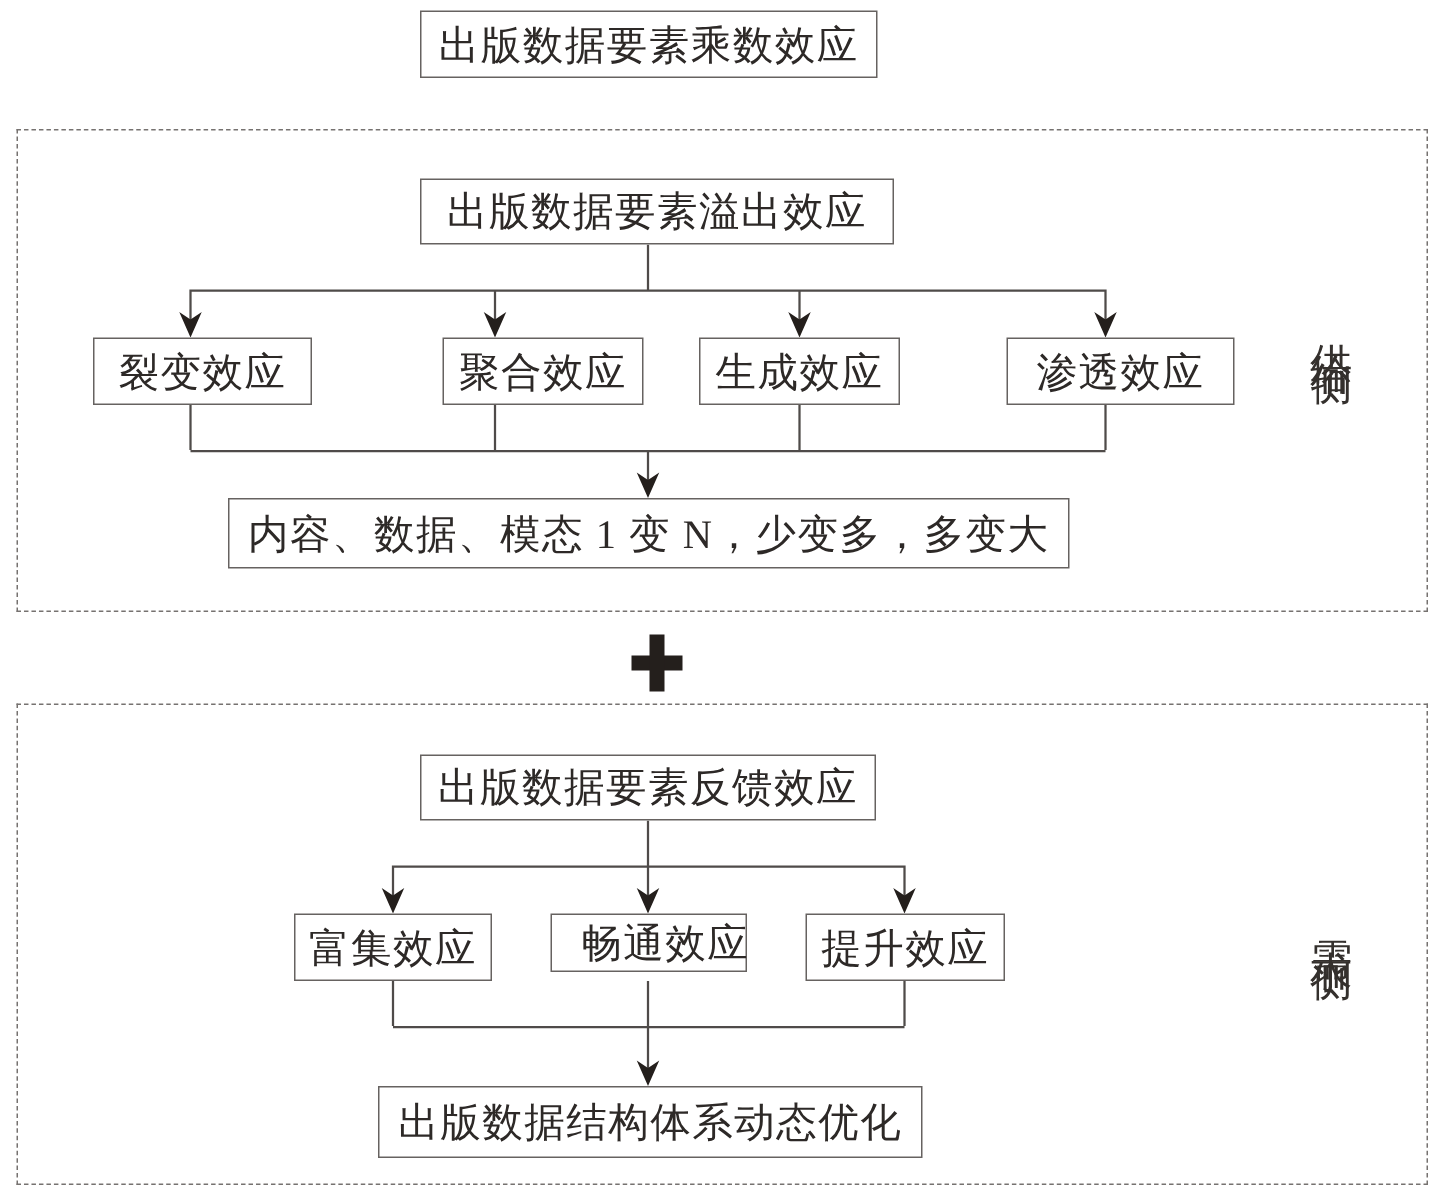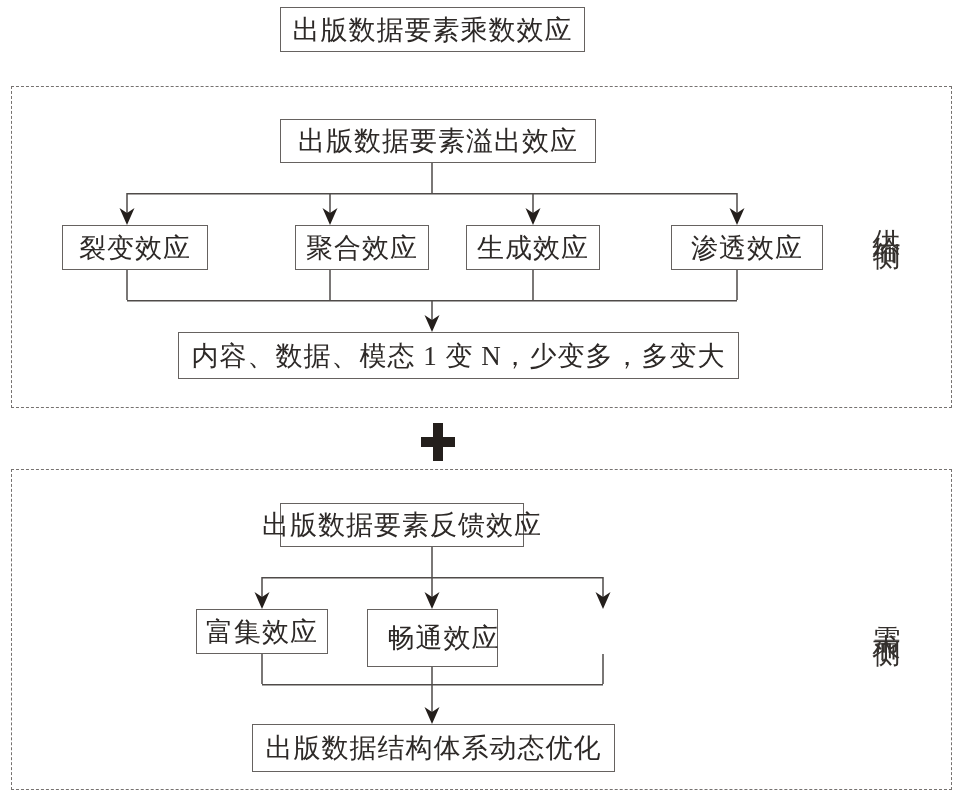--- a/index.html
+++ b/index.html
@@ -77,24 +77,24 @@
     height: 38px;
     background: #241f1c;
   }
   
   #title-box        { left: 280px; top: 7px;   width: 305px; height: 45px; }
   #supply-header    { left: 280px; top: 119px; width: 316px; height: 44px; }
   #supply-effect-0  { left: 62px;  top: 225px; width: 146px; height: 45px; }
   #supply-effect-1  { left: 263px; top: 225px; width: 134px; height: 45px; margin-left: 32px; }
   #supply-effect-2  { left: 466px; top: 225px; width: 134px; height: 45px; }
   #supply-effect-3  { left: 671px; top: 225px; width: 152px; height: 45px; }
-  #supply-outcome   { left: 152px; top: 332px; width: 561px; height: 47px; margin-left: 26px; }
-  #demand-header    { left: 280px; top: 503px; width: 244px; height: 44px; }
+  #supply-outcome   { left: 152px; top: 332px; width: 561px; height: 47px; }
+  #demand-header    { left: 280px; top: 503px; width: 304px; height: 44px; }
   #demand-effect-0  { left: 196px; top: 609px; width: 132px; height: 45px; text-align: right; }
-  #demand-effect-1  { left: 367px; top: 609px; width: 131px; height: 58px; padding-left: 22px; }
+  #demand-effect-1  { left: 367px; top: 609px; width: 131px; height: 39px; padding-left: 22px; }
   #demand-effect-2  { left: 537px; top: 609px; width: 133px; height: 45px; }
   #demand-outcome   { left: 252px; top: 724px; width: 363px; height: 48px; }
   #container-supply { left: 11px;  top: 86px;  width: 941px; height: 322px; }
   #container-demand { left: 11px;  top: 469px; width: 941px; height: 321px; }
   #supply-side-label{ left: 872px; top: 207px; }
   #demand-side-label{ left: 872px; top: 604px; }
 </style>
 </head>
 <body>
 
@@ -152,18 +152,21 @@
 
   <div class="box" id="demand-header">
     <span>出版数据要素反馈效应</span>
   </div>
   <div class="box" id="demand-effect-0">
     <span>富集效应</span>
   </div>
   <div class="box" id="demand-effect-1">
     <span>畅通效应</span>
   </div>
+  <div class="box" id="demand-effect-2">
+    <span>提升效应</span>
+  </div>
   <div class="box" id="demand-outcome">
     <span>出版数据结构体系动态优化</span>
   </div>
   <div class="side-label" id="demand-side-label">需求侧</div>
 
 </div>
 
 </body></html>

